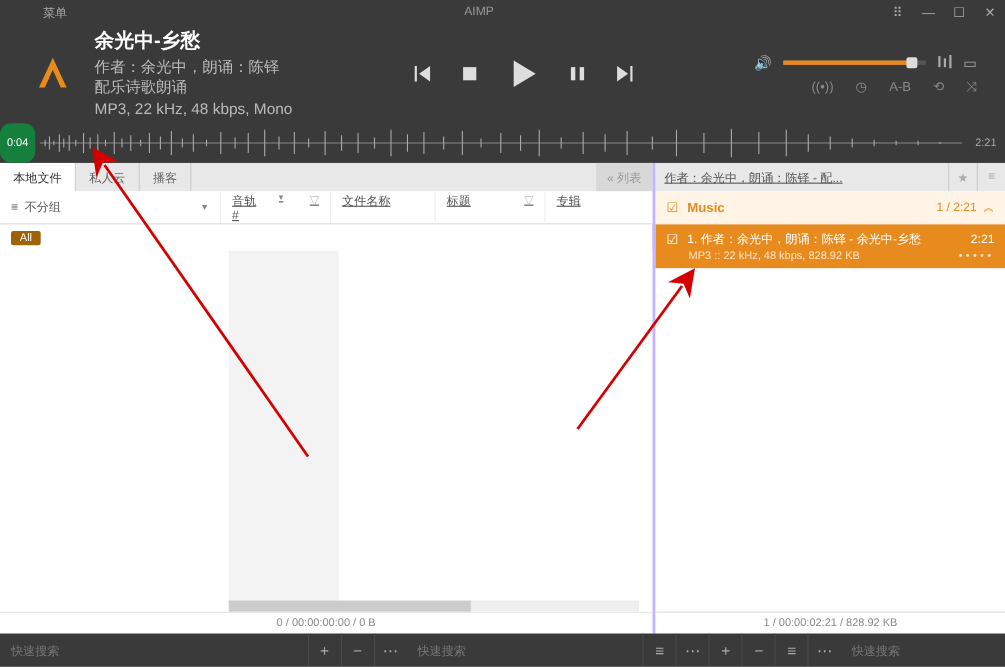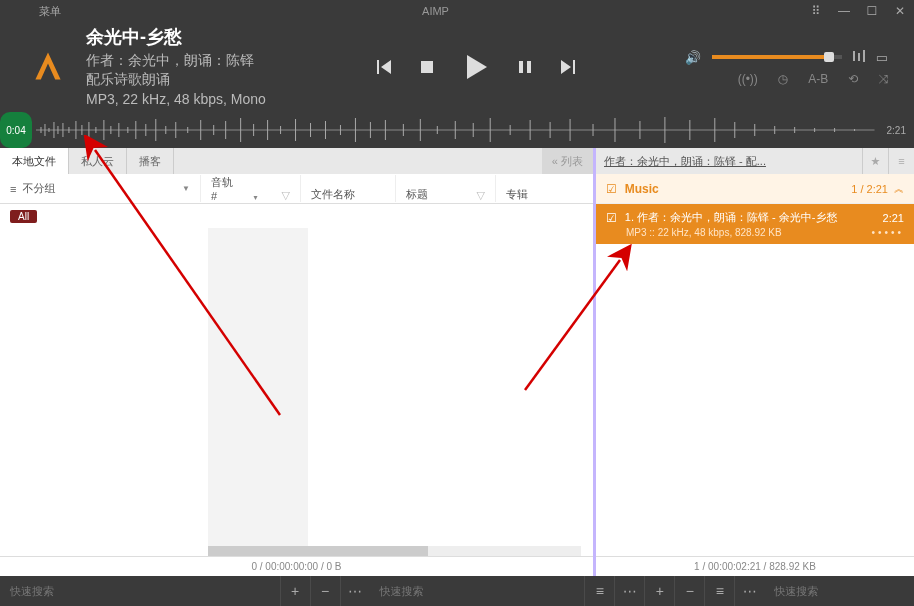--- a/index.html
+++ b/index.html
@@ -38,23 +38,23 @@
 .tabs .tab { padding: 0 12px; display: flex; align-items: center; border-right: 1px solid #ccc; }
 .tabs .tab.active { background: #fff; color: #333; }
 .tabs .spacer { flex: 1; }
 .tabs .list-btn { padding: 0 10px; display: flex; align-items: center; color: #999; background: #d8d8d8; }
 .right-pane .tabs .pl-tab { flex: 1; text-decoration: underline; color: #555; padding: 0 8px; display: flex; align-items: center; white-space: nowrap; overflow: hidden; }
 .tabs .star { width: 26px; display: flex; align-items: center; justify-content: center; color: #aaa; border-left: 1px solid #ccc; }
 .toolbar { height: 30px; background: #fff; border-bottom: 1px solid #ddd; display: flex; align-items: center; font-size: 11px; color: #555; }
 .toolbar .grp { padding: 0 10px; display: flex; align-items: center; gap: 6px; }
 .toolbar .drop { color: #888; font-size: 8px; }
 .toolbar .col-h { flex: 1; display: flex; }
-.toolbar .col { padding: 0 10px; border-left: 1px solid #eee; display: flex; align-items: flex-end; gap: 12px; }
+.toolbar .col { padding: 0 10px; border-left: 1px solid #eee; display: flex; align-items: flex-start; gap: 12px; text-decoration: underline; }
 .filter-row { height: 24px; display: flex; align-items: center; padding: 0 10px; }
-.filter-row .all-chip { background: #7f1d1d; color: #fff; font-size: 10px; padding: 1px 8px; border-radius: 2px; }
+.filter-row .all-chip { background: #a16207; color: #fff; font-size: 10px; padding: 1px 8px; border-radius: 2px; }
 .content { flex: 1; background: #fff; position: relative; display: flex; }
 .content .col-bg { position: absolute; left: 208px; width: 100px; top: 0; bottom: 0; background: #f3f3f3; }
 .content .scrollbar-h { position: absolute; bottom: 0; left: 208px; right: 12px; height: 10px; background: #eee; }
 .content .scrollbar-h .thumb { position: absolute; left: 0; width: 220px; height: 100%; background: #ccc; }
 .music-head { height: 30px; background: #fff4e6; display: flex; align-items: center; padding: 0 10px; font-size: 12px; border-bottom: 1px solid #eee; }
 .music-head .chk { color: #e88b1f; margin-right: 8px; font-size: 12px; }
 .music-head .name { color: #e88b1f; flex: 1; font-weight: bold; }
 .music-head .count { color: #e88b1f; font-size: 11px; }
 .music-head .coll { color: #e88b1f; margin-left: 6px; font-size: 10px; }
 .track-item { background: #e88b1f; color: #fff; padding: 6px 10px; font-size: 11px; display: flex; flex-direction: column; gap: 2px; }

